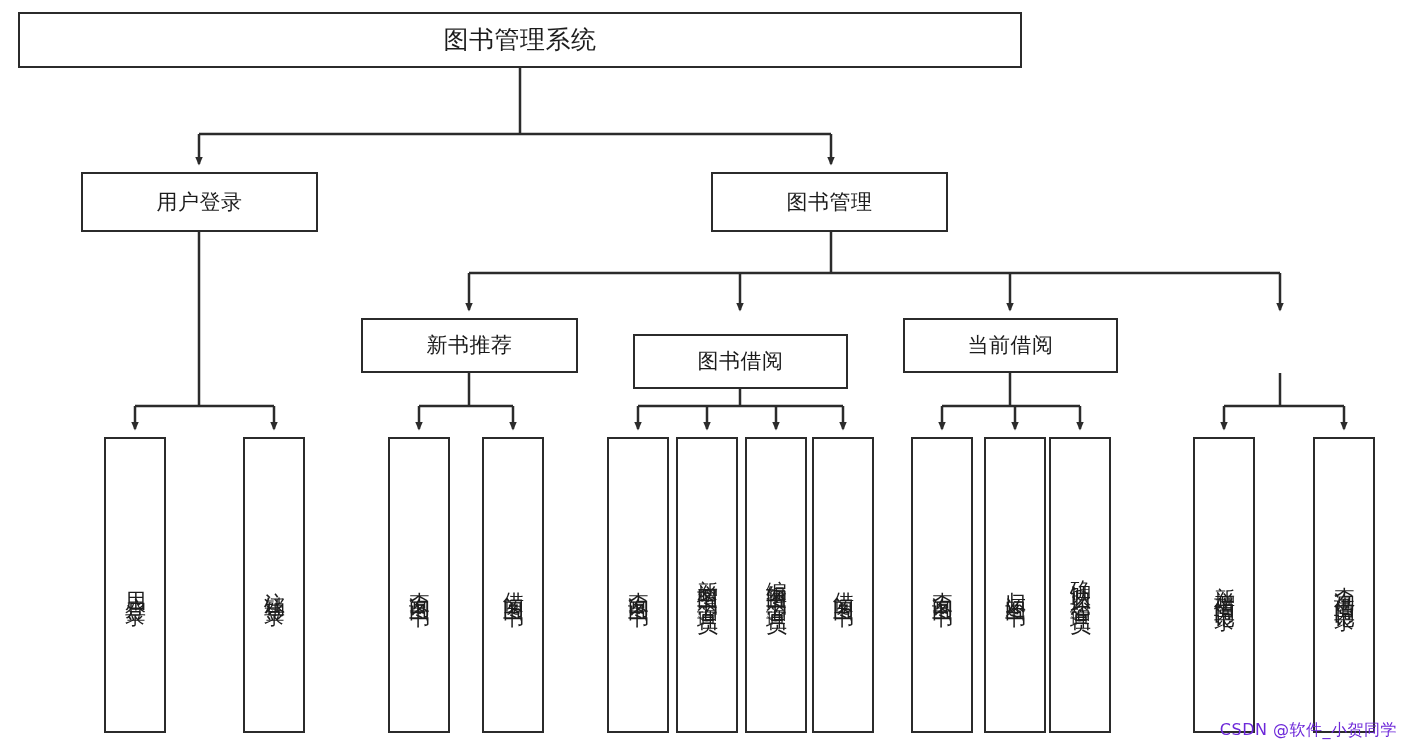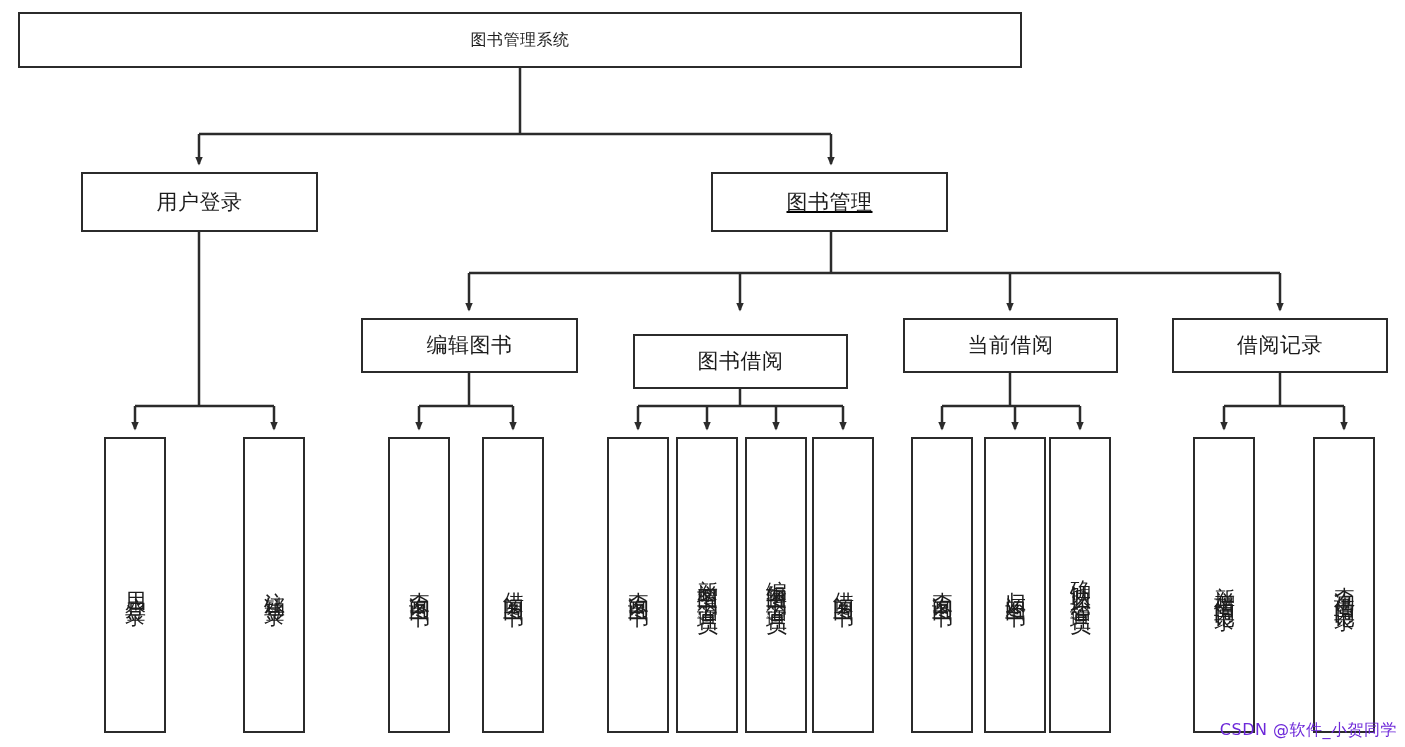--- a/index.html
+++ b/index.html
@@ -48,21 +48,21 @@
     justify-content: center;
   }
   .node.vertical .node-label {
     writing-mode: vertical-rl;
     text-orientation: upright;
     letter-spacing: 5px;
     font-size: 21px;
     line-height: 1;
     white-space: nowrap;
   }
-  .node.root .node-label { font-size: 16px; }
+  .node.root .node-label { font-size: 25px; }
   #watermark {
     position: absolute;
     right: 8px;
     bottom: 6px;
     font-size: 16px;
     color: #b9b9b9;
     letter-spacing: 0.5px;
     z-index: 6;
     white-space: nowrap;
     pointer-events: none;
@@ -125,35 +125,32 @@
     </g>
   </svg>
 
   <div class="node root" style="left: 18px; top: 12px; width: 1004px; height: 56px; border-color: rgb(43, 43, 43); background: rgb(255, 255, 255);">
     <span class="node-label" style="color: rgb(28, 28, 28);">图书管理系统</span>
   </div>
 
   <div class="node" style="left: 81px; top: 172px; width: 237px; height: 60px; border-color: rgb(43, 43, 43); background: rgb(255, 255, 255);">
     <span class="node-label" style="color: rgb(28, 28, 28);">用户登录</span>
   </div>
-  <div class="node" style="left: 711px; top: 172px; width: 237px; height: 60px; border-color: rgb(43, 43, 43); background: rgb(255, 255, 255); text-decoration: underline;">
+  <div class="node" style="left: 711px; top: 172px; width: 237px; height: 60px; border-color: rgb(43, 43, 43); background: rgb(255, 255, 255);">
     <span class="node-label" style="color: rgb(28, 28, 28);">图书管理</span>
   </div>
 
   <div class="node" style="left: 361px; top: 318px; width: 217px; height: 55px; border-color: rgb(43, 43, 43); background: rgb(255, 255, 255);">
-    <span class="node-label" style="color: rgb(28, 28, 28);">编辑图书</span>
+    <span class="node-label" style="color: rgb(28, 28, 28);">新书推荐</span>
   </div>
   <div class="node" style="left: 633px; top: 334px; width: 215px; height: 55px; border-color: rgb(43, 43, 43); background: rgb(255, 255, 255);">
     <span class="node-label" style="color: rgb(28, 28, 28);">图书借阅</span>
   </div>
   <div class="node" style="left: 903px; top: 318px; width: 215px; height: 55px; border-color: rgb(43, 43, 43); background: rgb(255, 255, 255);">
     <span class="node-label" style="color: rgb(28, 28, 28); text-align: center;">当前借阅</span>
-  </div>
-  <div class="node" style="left: 1172px; top: 318px; width: 216px; height: 55px; border-color: rgb(43, 43, 43); background: rgb(255, 255, 255);">
-    <span class="node-label" style="color: rgb(28, 28, 28);">借阅记录</span>
   </div>
 
   <div class="node vertical" style="left: 104px; top: 437px; width: 62px; height: 296px; border-color: rgb(43, 43, 43); background: rgb(255, 255, 255);">
     <span class="node-label" style="color: rgb(28, 28, 28);">用户登录</span>
   </div>
   <div class="node vertical" style="left: 243px; top: 437px; width: 62px; height: 296px; border-color: rgb(43, 43, 43); background: rgb(255, 255, 255);">
     <span class="node-label" style="color: rgb(28, 28, 28);">注销登录</span>
   </div>
   <div class="node vertical" style="left: 388px; top: 437px; width: 62px; height: 296px; border-color: rgb(43, 43, 43); background: rgb(255, 255, 255);">
     <span class="node-label" style="color: rgb(28, 28, 28);">查询图书</span>

